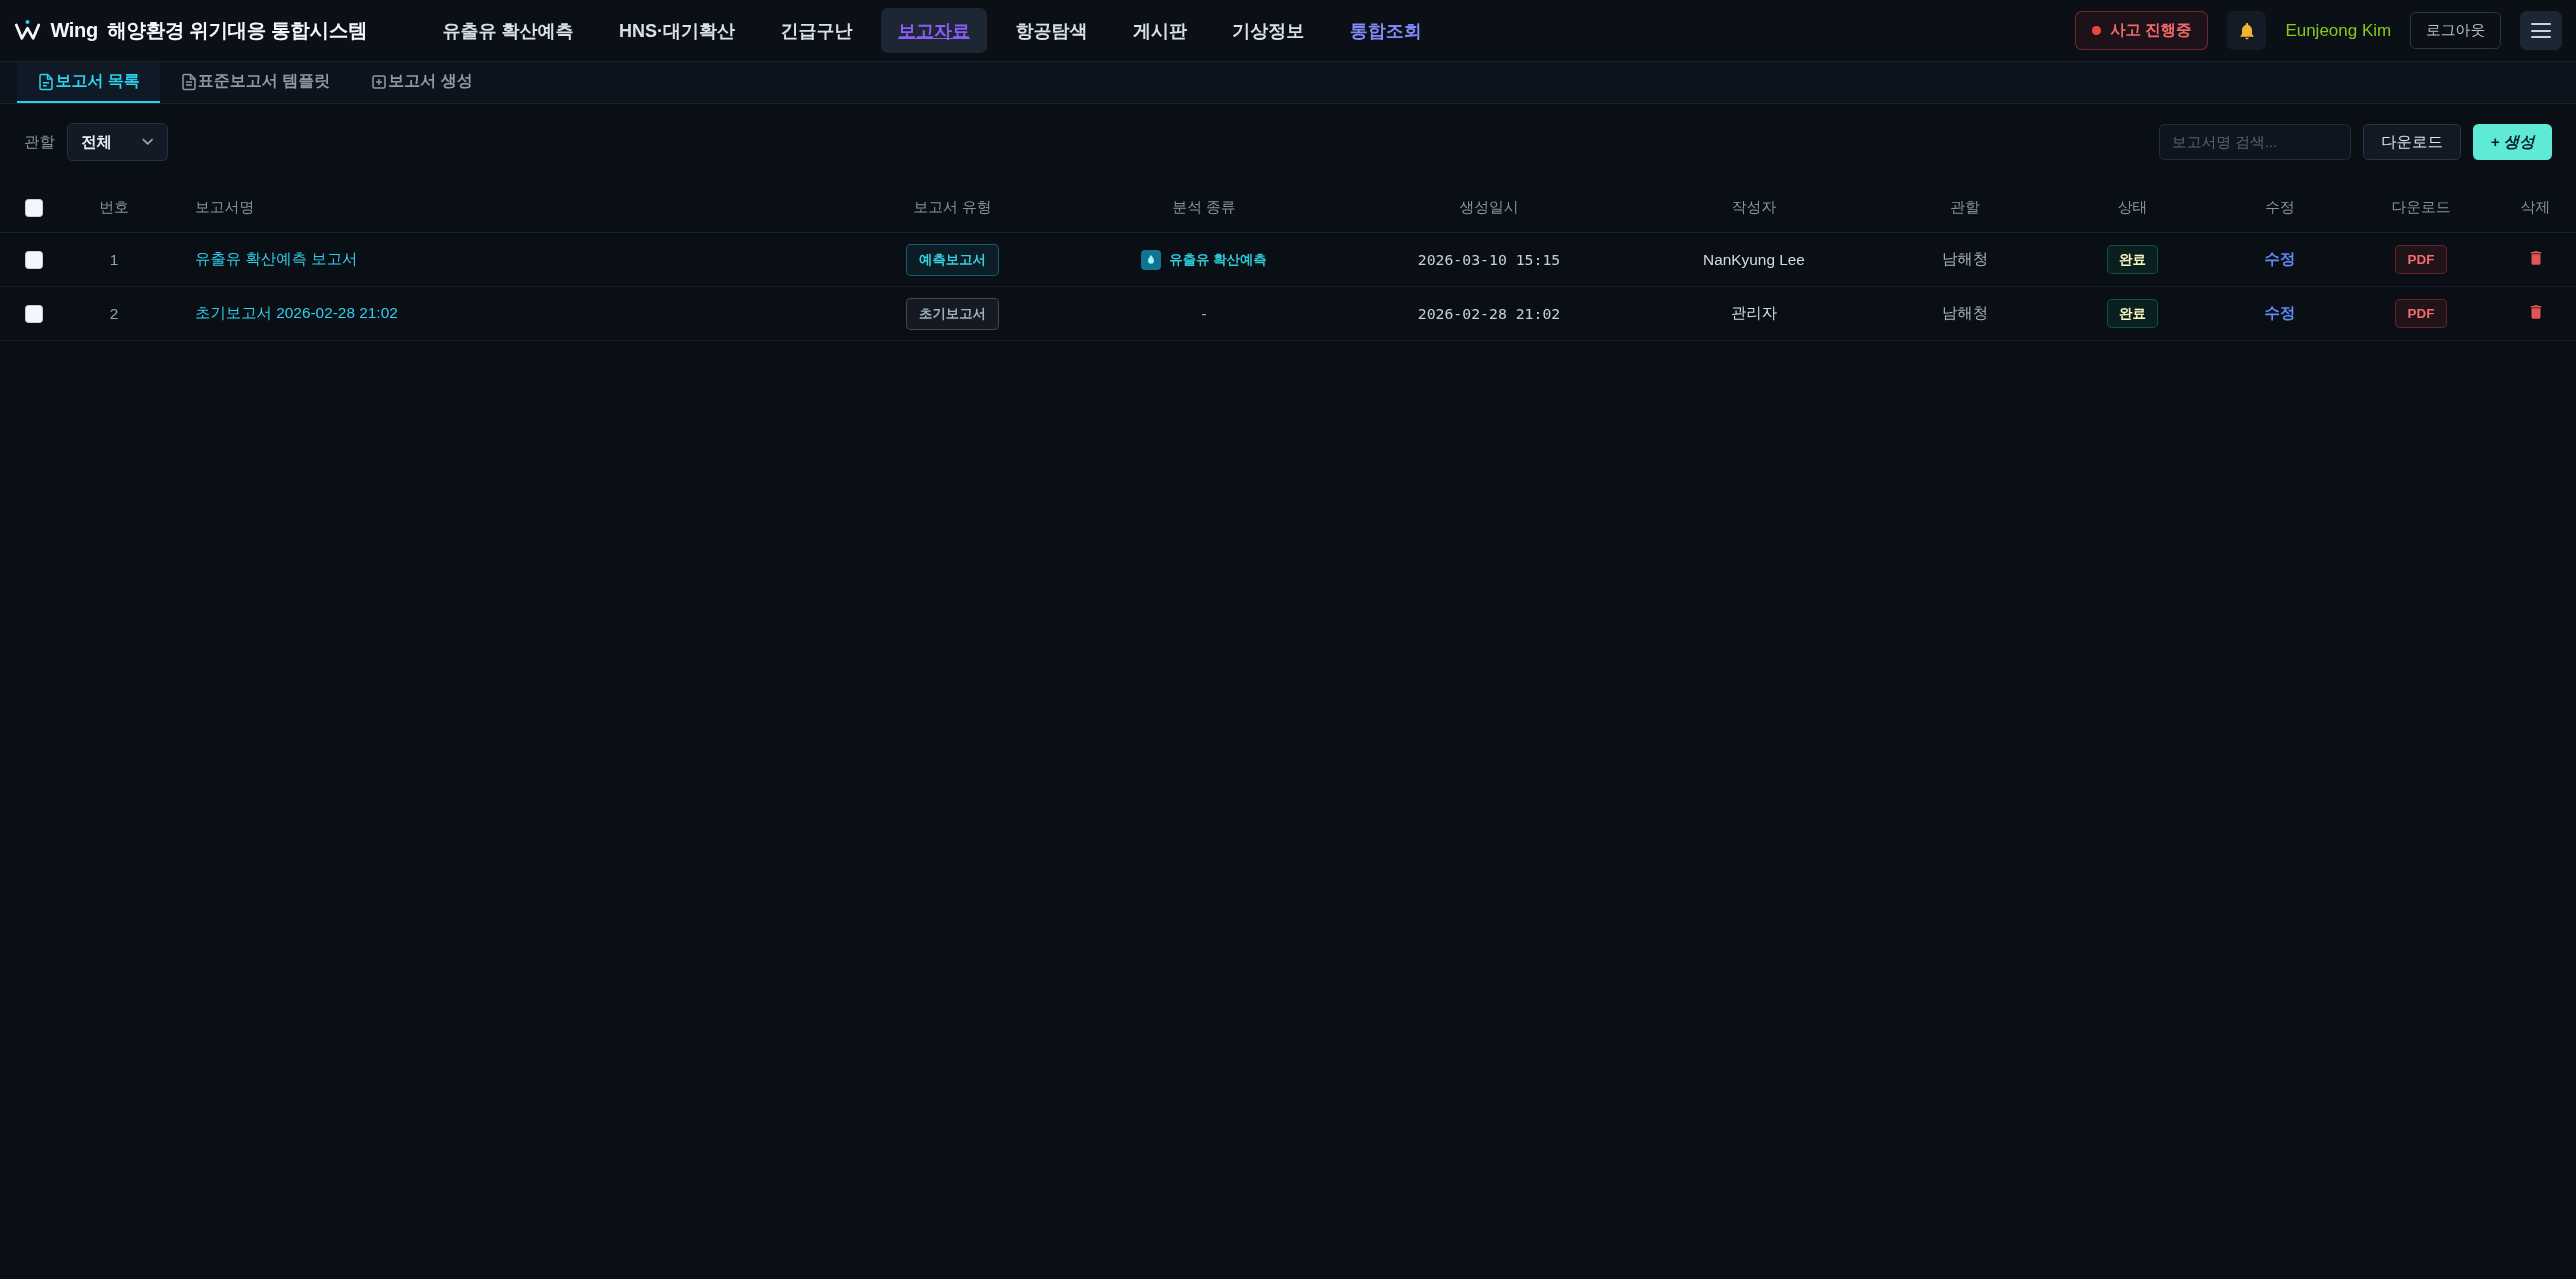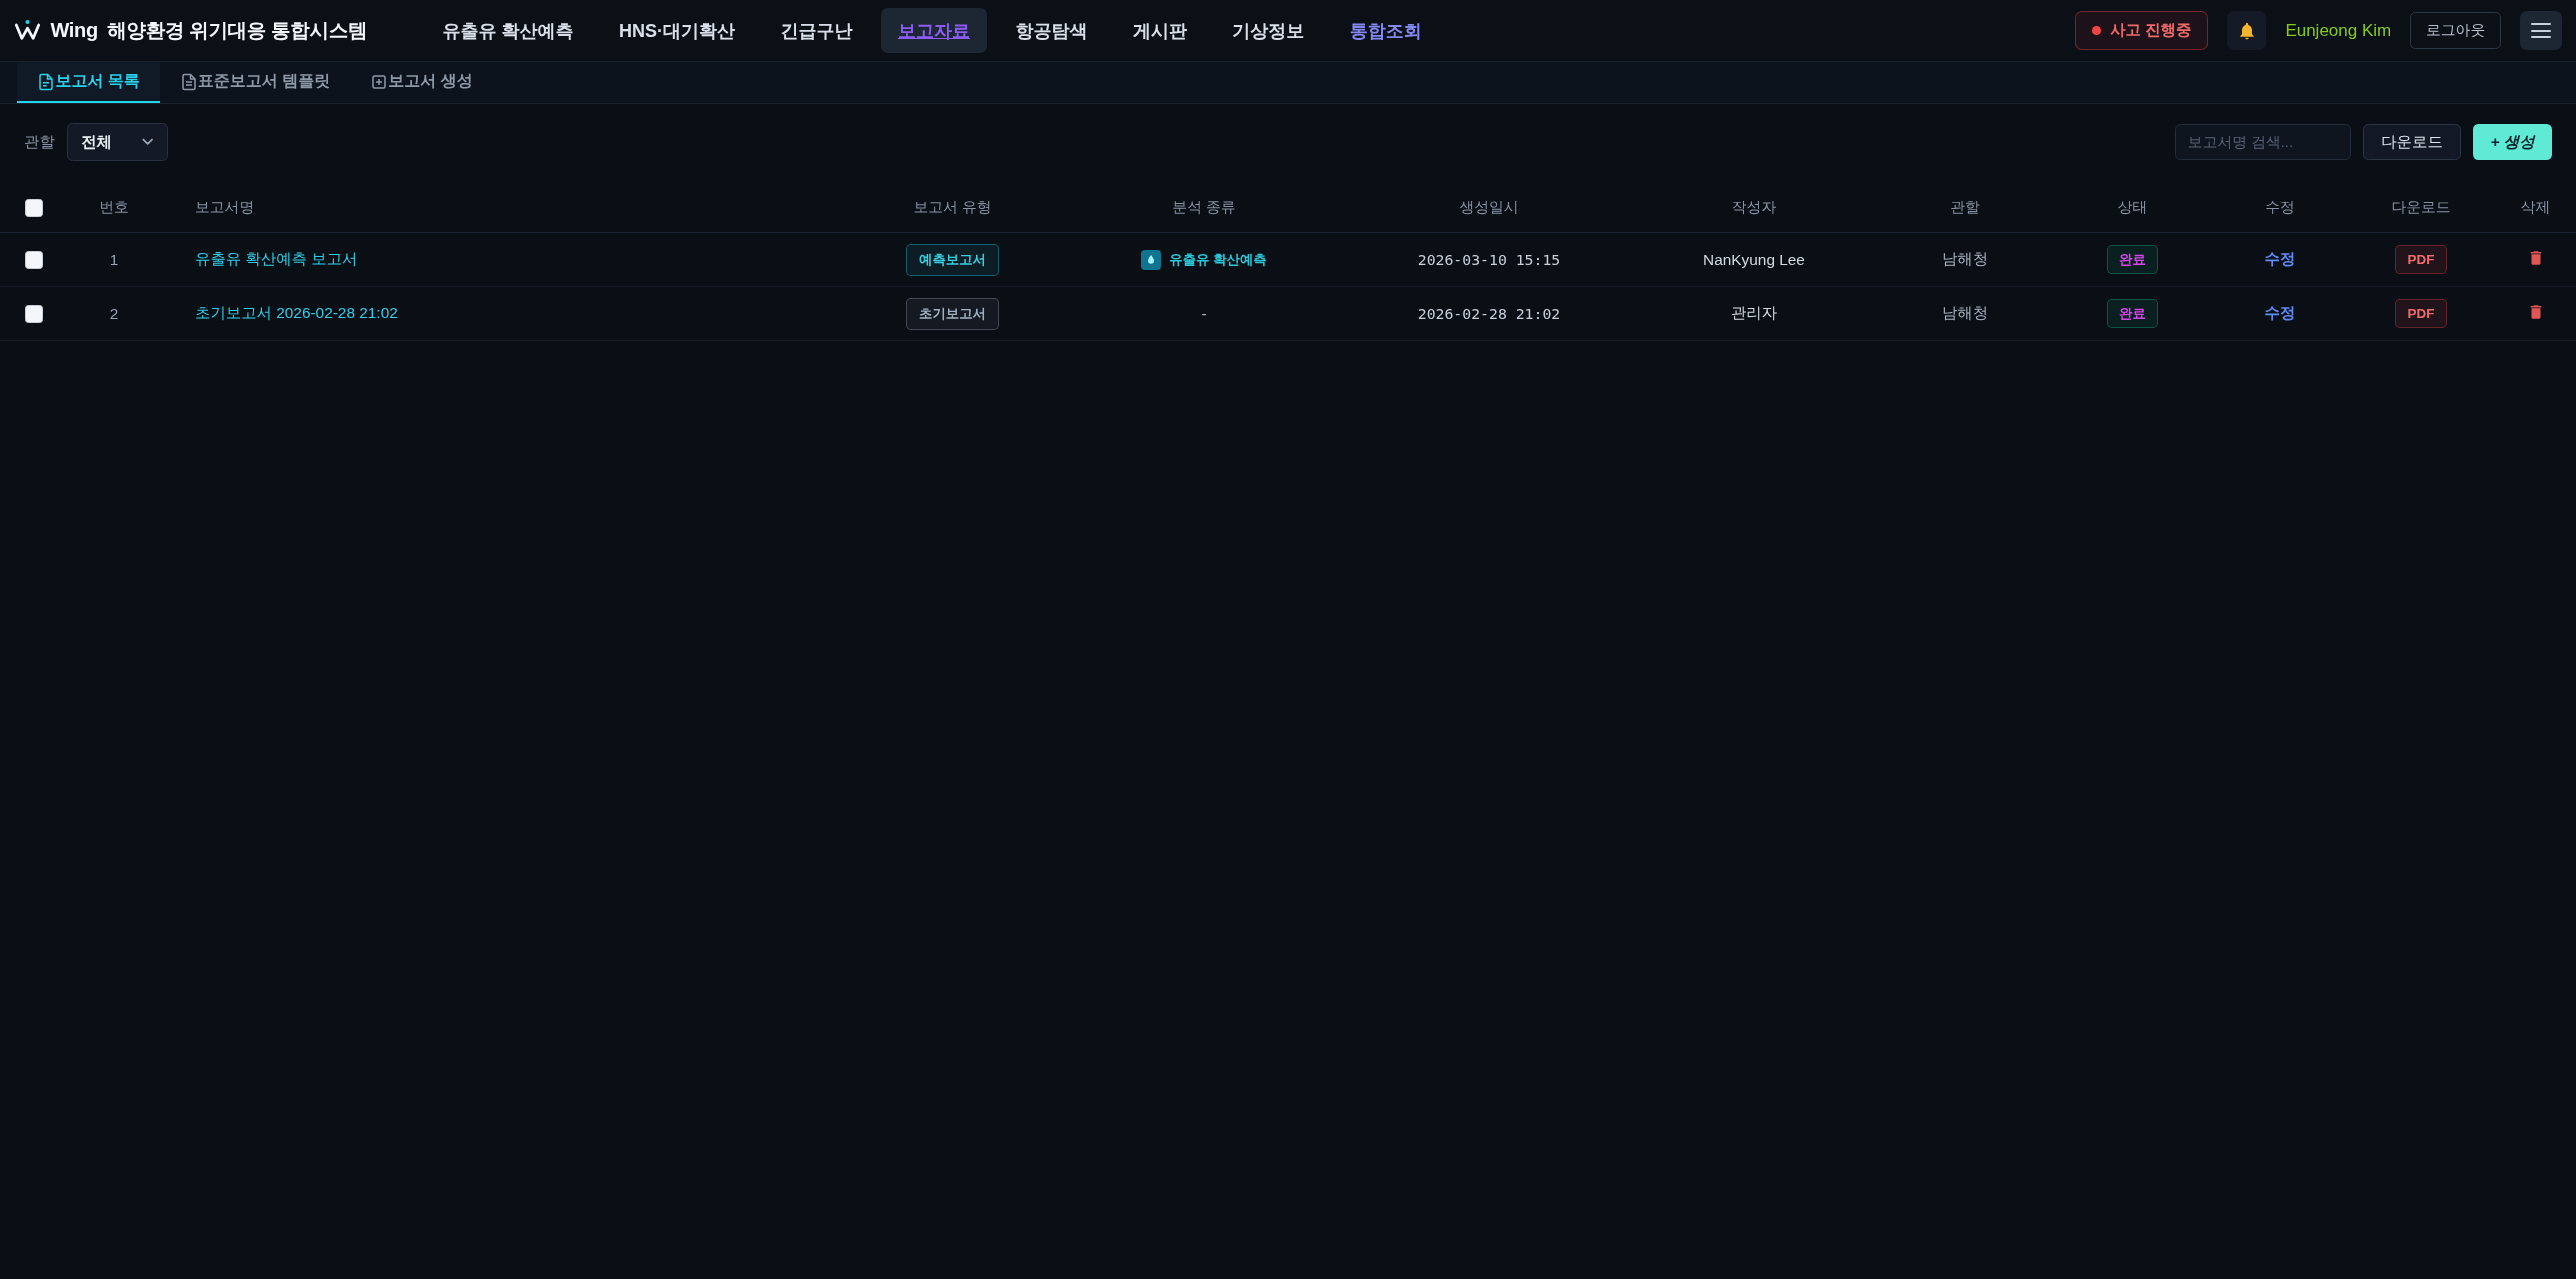--- a/index.html
+++ b/index.html
@@ -78,21 +78,21 @@
   .filter-label { font-size: 15.4px; color: #8793a3; }
   .select {
     position: relative; height: 38px; min-width: 101px;
     background: #131a25; border: 0.7px solid #27313f; border-radius: 5.4px;
     display: flex; align-items: center; padding: 0 38px 0 13.4px;
     font-size: 15.4px; font-weight: 600; color: #e8edf4; cursor: pointer;
   }
   .select svg { position: absolute; right: 10.7px; width: 17.4px; height: 17.4px; }
   .filter-spacer { flex: 1; }
   .search-input {
-    width: 176px; height: 36px; background: #0f151e;
+    width: 192px; height: 36px; background: #0f151e;
     border: 0.7px solid #232e3c; border-radius: 5.4px; padding: 0 12px;
     color: #15803d; font-size: 14.8px; font-family: "Liberation Sans", sans-serif;
     outline: none;
   }
   .search-input::placeholder { color: #566274; }
   .btn-secondary {
     height: 36px; padding: 0 17.4px; border: 0.7px solid #2b3645; border-radius: 5.4px;
     background: #121924; color: #dfe5ee; font-size: 15.4px; cursor: pointer;
     font-family: "Liberation Sans", sans-serif; white-space: nowrap;
   }
@@ -134,21 +134,21 @@
   .badge-type-initial { color: #9fb0c0; background: rgba(148,163,184,0.08); border: 0.7px solid rgba(148,163,184,0.35); }
   .analysis-wrap { display: flex; align-items: center; justify-content: center; gap: 8px; }
   .analysis-icon {
     width: 20px; height: 20px; border-radius: 4px; background: #0e7490;
     display: flex; align-items: center; justify-content: center;
   }
   .analysis-icon svg { width: 12px; height: 12px; }
   .analysis-text { color: #2bc8da; font-size: 13.4px; font-weight: 600; }
   .cell-date { font-family: "DejaVu Sans Mono", monospace; font-size: 14.8px; color: #c7d0db; }
   .cell-author { color: #d2dae3; }
-  .badge-status { color: #d946ef; background: rgba(16,185,129,0.10); border: 0.7px solid rgba(16,185,129,0.35); padding: 4.7px 10.7px; text-align: right; }
+  .badge-status { color: #fef9c3; background: rgba(16,185,129,0.10); border: 0.7px solid rgba(16,185,129,0.35); padding: 4.7px 10.7px; text-align: right; }
   .edit-link { color: #5f8bf7; font-weight: 600; cursor: pointer; text-decoration: none; }
   .badge-pdf { color: #f36c6c; background: rgba(239,68,68,0.10); border: 0.7px solid rgba(239,68,68,0.35); font-weight: 700; cursor: pointer; }
   .delete-btn { background: none; border: none; cursor: pointer; display: inline-flex; align-items: center; justify-content: center; }
   .delete-btn svg { width: 18px; height: 18px; }
 </style>
 </head>
 <body>
 
 <header class="topnav">
   <div class="brand">

